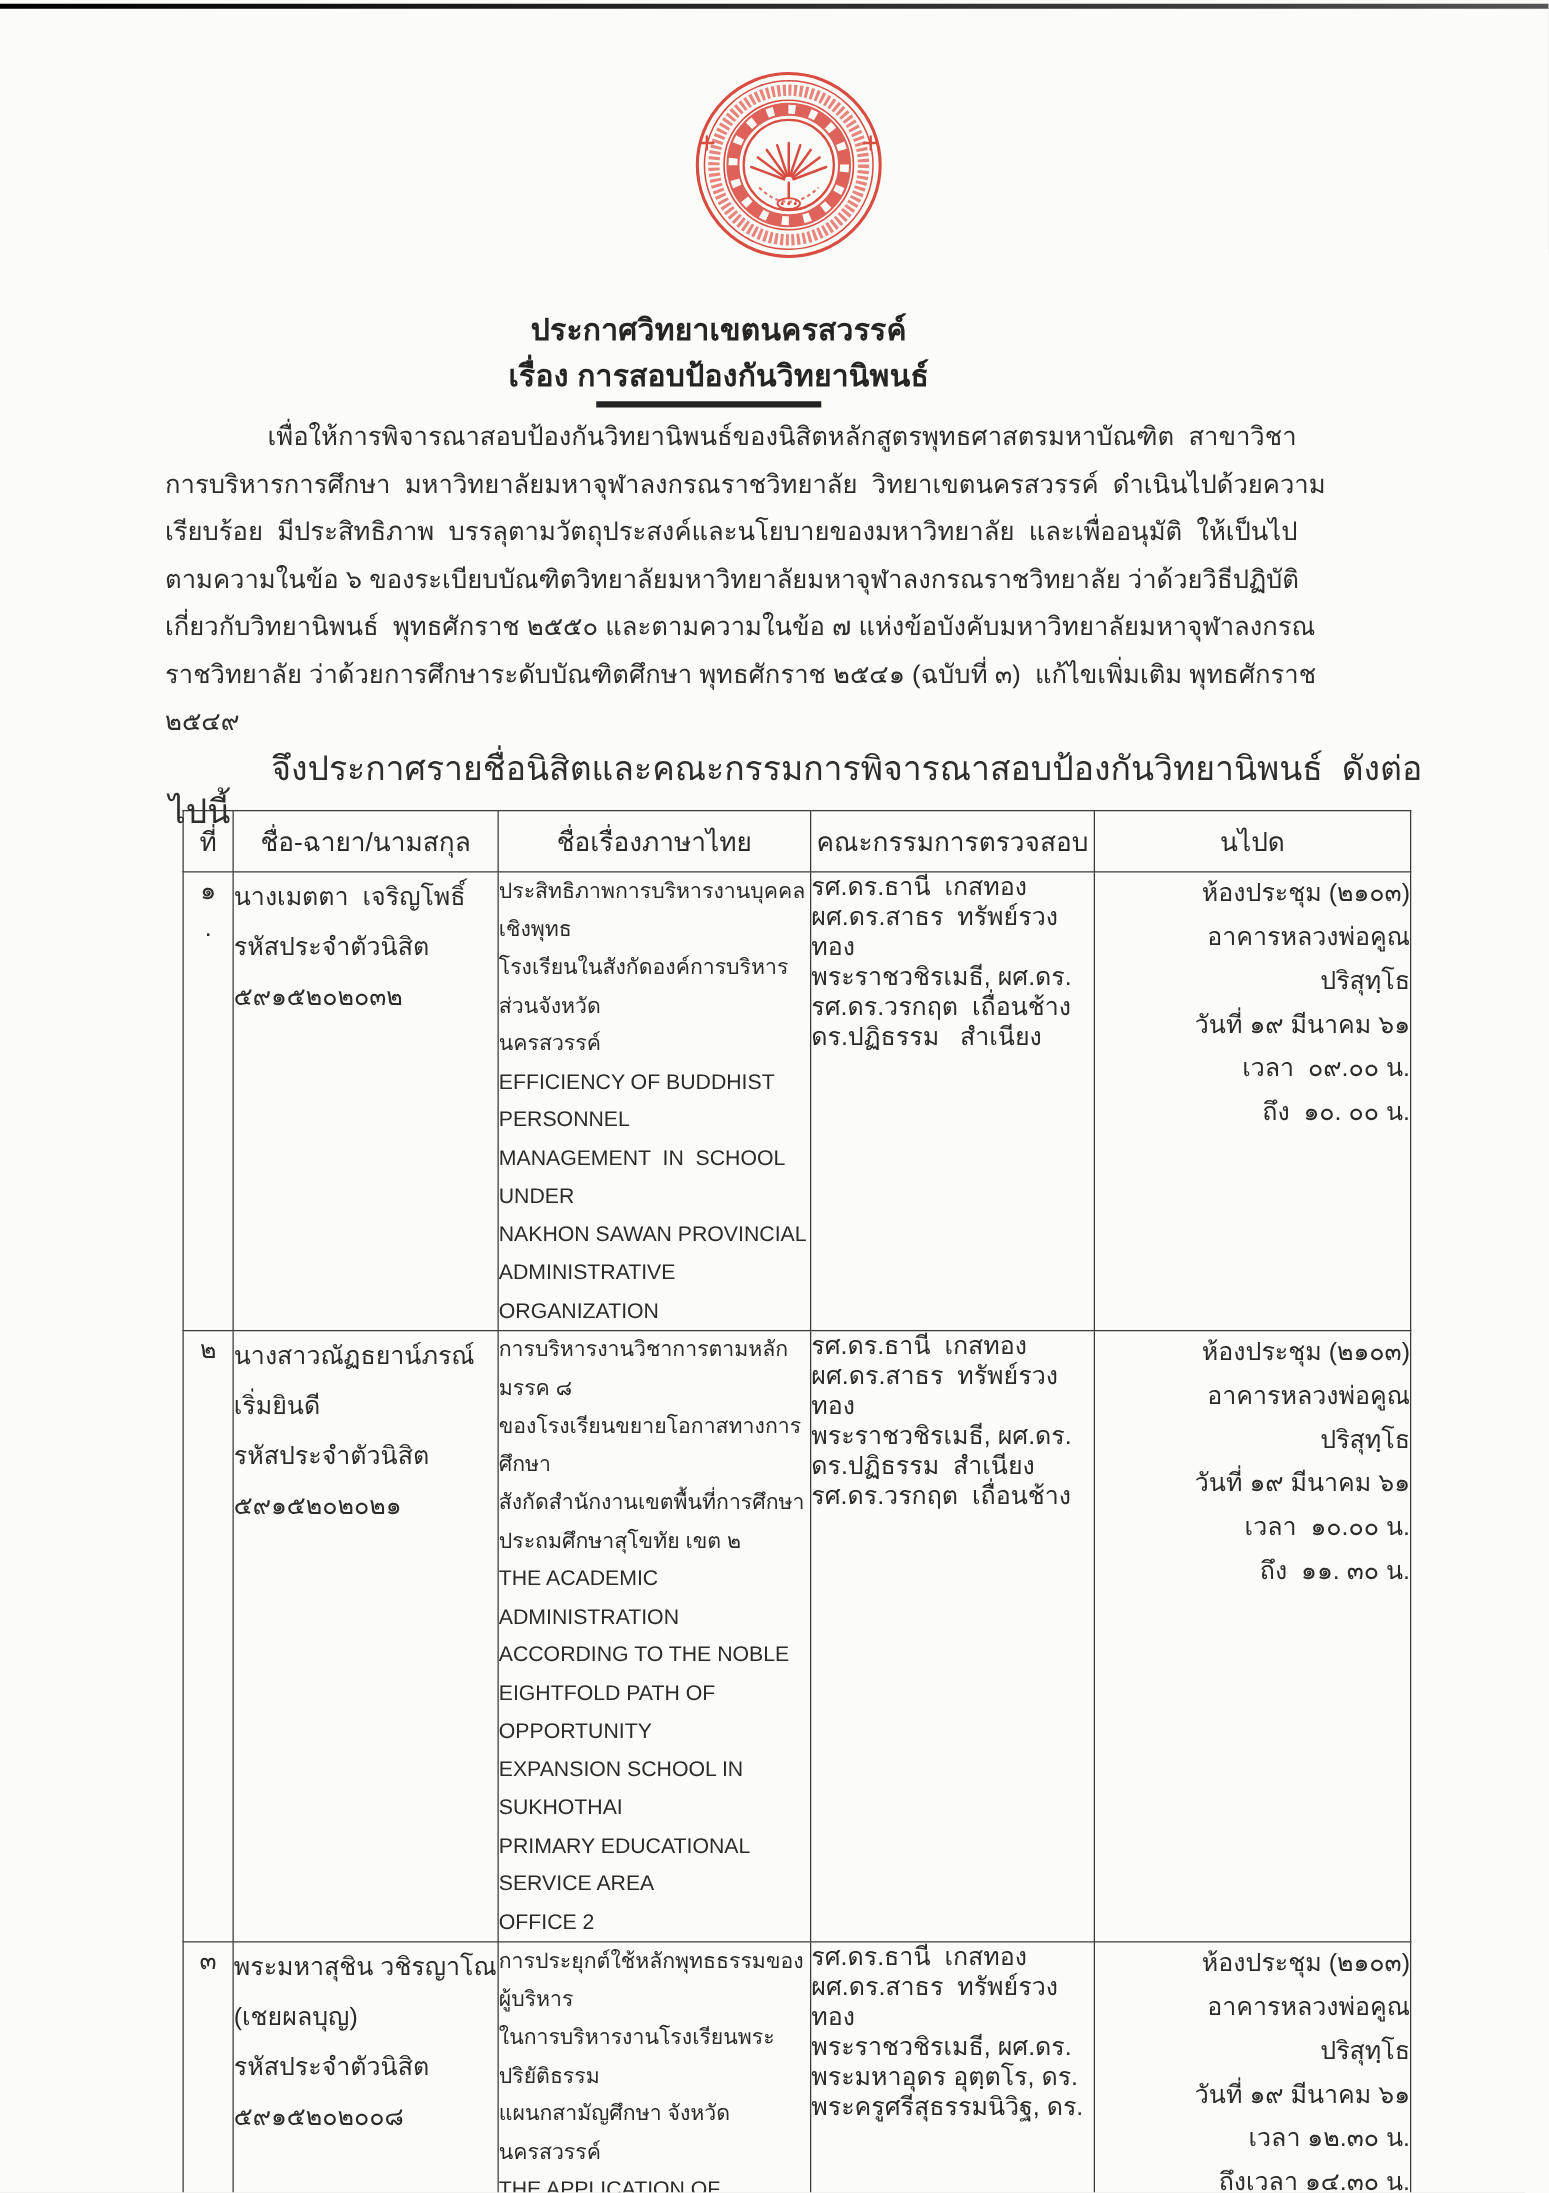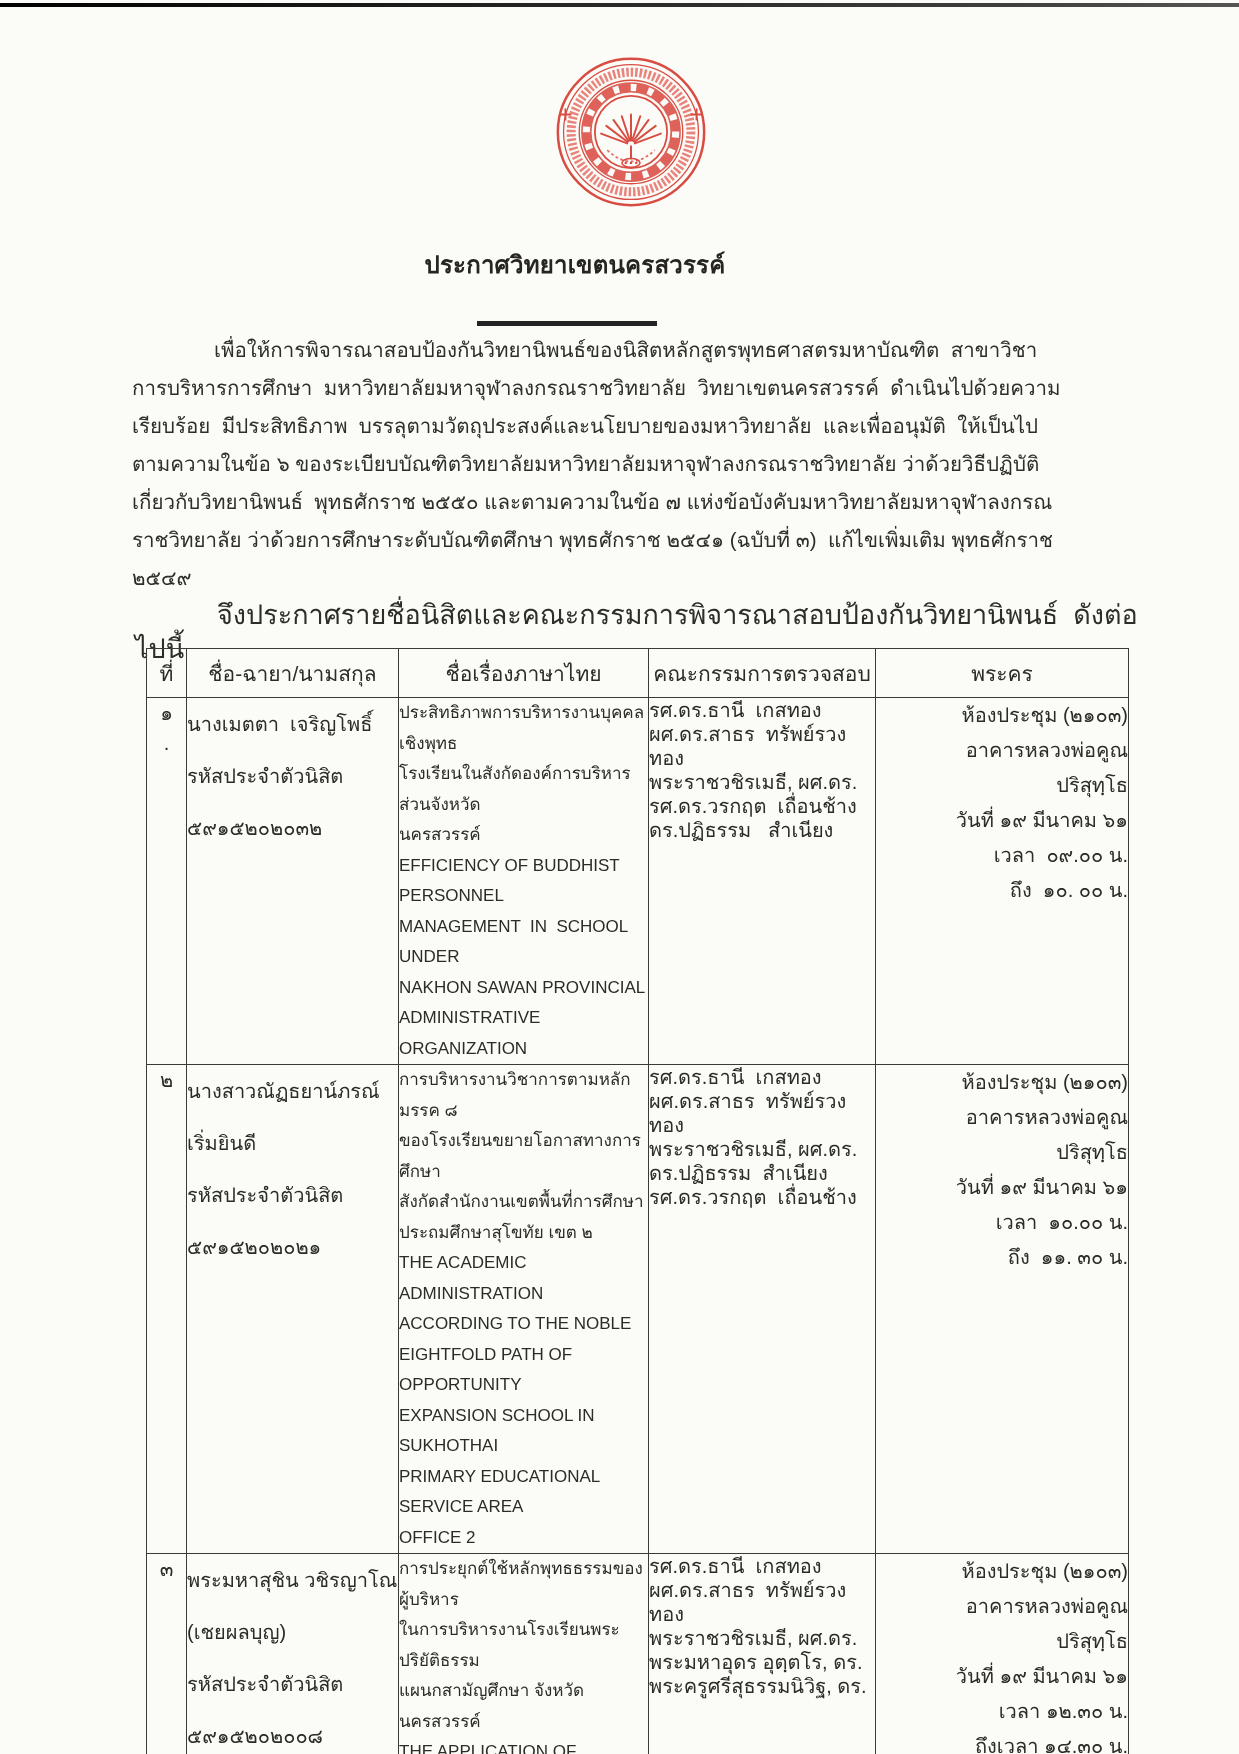--- a/index.html
+++ b/index.html
@@ -55,21 +55,21 @@
   table.thesis th{
     font-weight:400;font-size:21px;text-align:center;vertical-align:middle;
     height:48px;padding:0;
   }
   table.thesis td{
     vertical-align:top;white-space:pre-wrap;
     padding:0;
   }
   tr.r1{height:236px;} tr.r2{height:313px;} tr.r3{height:309px;}
   .c-no{text-align:center;line-height:30px;padding-top:10px;font-size:20px;}
-  .c-name{line-height:52px;padding:7px 2px 0 9px;}
+  .c-name{line-height:40px;padding:7px 2px 0 9px;}
   .c-title{line-height:30.5px;padding:9px 2px 0 11px;font-size:17px;}
   .c-comm{line-height:24px;padding:9px 2px 0 14px;}
   .c-time{line-height:35px;text-align:right;padding:9px 4px 0 4px;}
 </style>
 </head>
 <body>
 
 <div class="page">
 
   <div class="top-edge"></div>
@@ -108,20 +108,21 @@
         <g stroke-width="2" stroke-linecap="round">
           <path d="M11,56 v11 M5.5,61.5 h11"></path>
           <path d="M149,56 v11 M143.5,61.5 h11"></path>
         </g>
       </g>
     </svg>
   </div>
 
   <div class="title-block">
     <div>ประกาศวิทยาเขตนครสวรรค์</div>
+    <div>เรื่อง  การสอบป้องกันวิทยานิพนธ์</div>
   </div>
 
   <div class="divider"></div>
 
   <div class="para">เพื่อให้การพิจารณาสอบป้องกันวิทยานิพนธ์ของนิสิตหลักสูตรพุทธศาสตรมหาบัณฑิต  สาขาวิชา
 การบริหารการศึกษา  มหาวิทยาลัยมหาจุฬาลงกรณราชวิทยาลัย  วิทยาเขตนครสวรรค์  ดำเนินไปด้วยความ
 เรียบร้อย  มีประสิทธิภาพ  บรรลุตามวัตถุประสงค์และนโยบายของมหาวิทยาลัย  และเพื่ออนุมัติ  ให้เป็นไป
 ตามความในข้อ ๖ ของระเบียบบัณฑิตวิทยาลัยมหาวิทยาลัยมหาจุฬาลงกรณราชวิทยาลัย ว่าด้วยวิธีปฏิบัติ
 เกี่ยวกับวิทยานิพนธ์  พุทธศักราช ๒๕๕๐ และตามความในข้อ ๗ แห่งข้อบังคับมหาวิทยาลัยมหาจุฬาลงกรณ
 ราชวิทยาลัย ว่าด้วยการศึกษาระดับบัณฑิตศึกษา พุทธศักราช ๒๕๔๑ (ฉบับที่ ๓)  แก้ไขเพิ่มเติม พุทธศักราช
@@ -136,21 +137,21 @@
         <col style="width:250px">
       <col style="width:227px">
         <col style="width:253px">
     </colgroup>
     <tbody>
         <tr>
       <th>ที่</th>
       <th>ชื่อ-ฉายา/นามสกุล</th>
       <th>ชื่อเรื่องภาษาไทย</th>
       <th>คณะกรรมการตรวจสอบ</th>
-      <th>พระคร</th>
+      <th>นไปด</th>
     </tr>
     <tr class="r1">
       <td class="c-no">๑
 .</td>
       <td class="c-name">นางเมตตา  เจริญโพธิ์
 รหัสประจำตัวนิสิต
 ๕๙๑๕๒๐๒๐๓๒</td>
       <td class="c-title">ประสิทธิภาพการบริหารงานบุคคลเชิงพุทธ
 โรงเรียนในสังกัดองค์การบริหารส่วนจังหวัด
 นครสวรรค์

